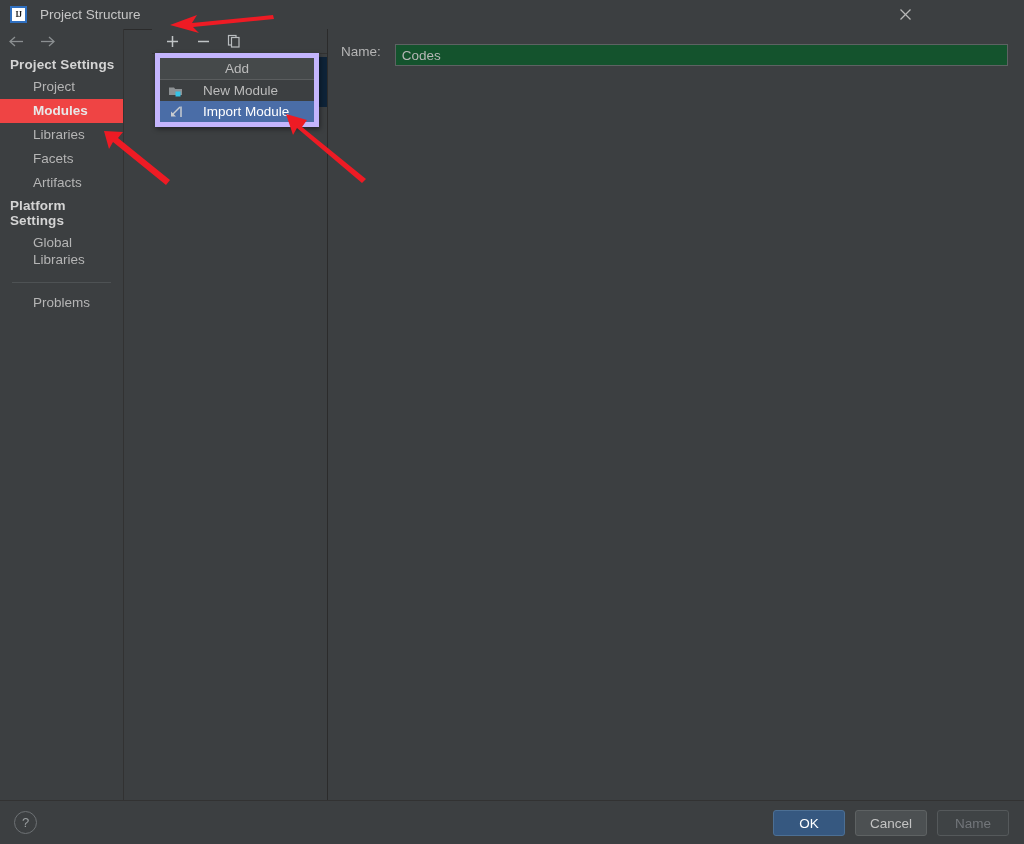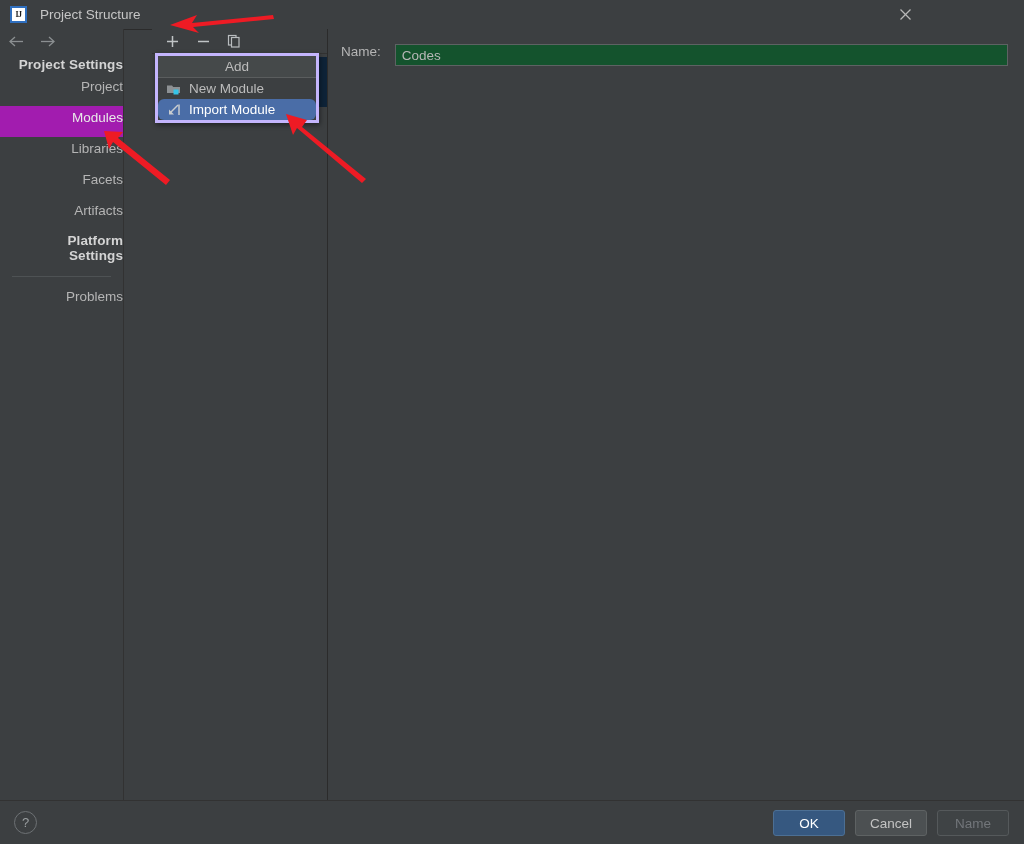--- a/index.html
+++ b/index.html
@@ -58,47 +58,47 @@
   }
 
   
   #sidebar {
     position: absolute;
     left: 0; top: 29px;
     width: 124px; height: 771px;
     background: #3c3f41;
     border-right: 1px solid #323232;
     box-sizing: border-box;
-    text-align: right;
   }
   #nav-arrows {
     height: 25px;
     display: flex;
     align-items: center;
     padding-left: 8px;
     gap: 14px;
   }
   .nav-arrow { cursor: pointer; line-height: 0; }
   .sb-group {
     font-weight: bold;
     color: #d4d4d4;
     font-size: 13.5px;
     padding: 3px 0 3px 10px;
     letter-spacing: 0.1px;
   }
   .sb-item {
     color: #b5b5b5;
     font-size: 13.5px;
-    padding: 3px 0 11px 33px;
+    padding: 3px 0 4px 33px;
     cursor: pointer;
     line-height: 17px;
   }
   .sb-item.selected {
-    background: #a21caf;
+    background: #ef4444;
     color: #e8e8e8;
+    font-weight: bold;
   }
   #sb-separator {
     margin: 10px 12px 8px 12px;
     height: 1px;
     background: #4e5254;
   }
 
   
   #modules-panel {
     position: absolute;
@@ -130,21 +130,21 @@
     width: 9px; height: 50px;
     background: #0e2338;
   }
 
   
   #add-menu {
     position: absolute;
     left: 155px; top: 53px;
     width: 164px;
     background: #3c3f41;
-    border: 3px solid #c4b5fd;
+    border: 5px solid #c4b5fd;
     box-sizing: border-box;
     z-index: 30;
     box-shadow: 1px 2px 5px rgba(0,0,0,0.45);
   }
   #add-menu-header {
     height: 21px;
     background: #45494a;
     border-bottom: 1px solid #5a5d5e;
     display: flex;
     align-items: center;
@@ -153,26 +153,25 @@
     font-size: 13.5px;
   }
   .menu-item {
     height: 21px;
     display: flex;
     align-items: center;
     padding-left: 8px;
     color: #bcbcbc;
     font-size: 13.5px;
     cursor: pointer;
-    gap: 7px;
+    gap: 19px;
   }
   .menu-item.highlighted {
     background: #4a6da7;
     color: #ffffff;
-    border-radius: 6px;
   }
   .menu-icon { width: 16px; height: 16px; line-height: 0; flex: 0 0 16px; }
 
   
   #content-panel {
     position: absolute;
     left: 328px; top: 29px;
     width: 696px; height: 771px;
     background: #3c3f41;
   }
@@ -295,20 +294,21 @@
   </div>
 
   <div class="sb-group">Project Settings</div>
   <div class="sb-item">Project</div>
   <div class="sb-item selected">Modules</div>
   <div class="sb-item">Libraries</div>
   <div class="sb-item">Facets</div>
   <div class="sb-item">Artifacts</div>
 
   <div class="sb-group">Platform Settings</div>
+  <div class="sb-item">Global Libraries</div>
 
   <div id="sb-separator"></div>
   <div class="sb-item">Problems</div>
 </div>
 
 <div id="modules-panel">
   <div id="modules-toolbar">
     <span class="tb-btn">
       <svg width="13" height="13" viewBox="0 0 13 13">
         <line x1="6.5" y1="1" x2="6.5" y2="12" stroke="#c0c4c6" stroke-width="1.5"></line>

